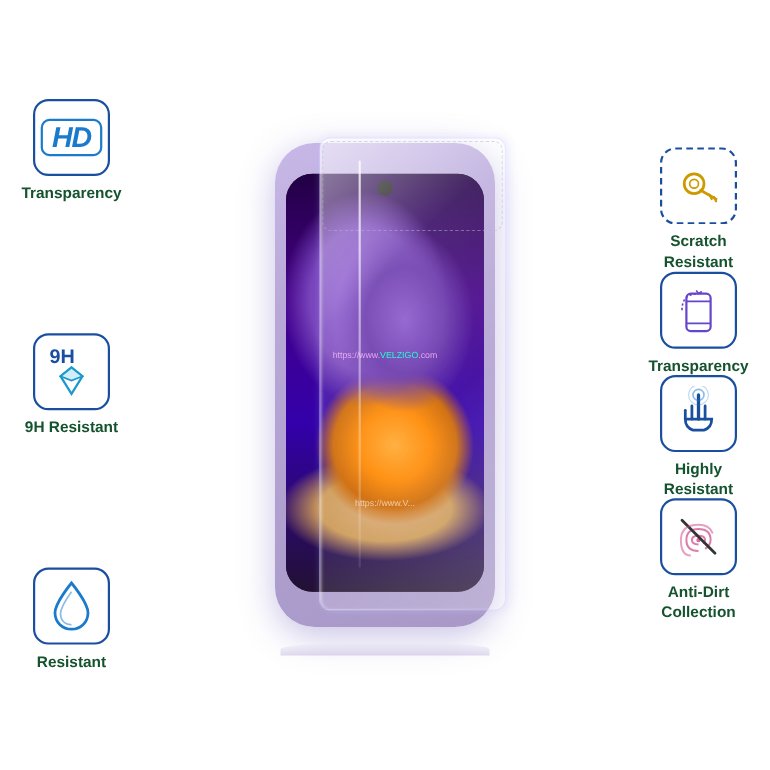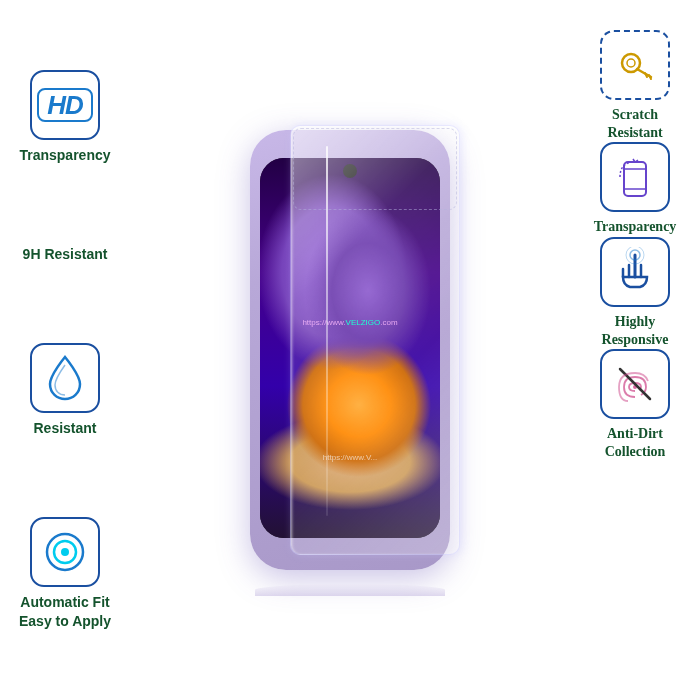--- a/index.html
+++ b/index.html
@@ -64,23 +64,22 @@
     
     .right-col {
       position: absolute;
       right: 0;
       top: 0;
       width: 130px;
       height: 700px;
       display: flex;
       flex-direction: column;
       align-items: center;
-      justify-content: flex-start;
+      justify-content: center;
       padding: 30px 5px;
-      font-family: Liberation Serif, serif;
     }
 
     
     .center-area {
       position: absolute;
       left: 130px;
       right: 130px;
       top: 0;
       bottom: 0;
       display: flex;
@@ -232,44 +231,41 @@
   <div class="left-col">
 
     <div class="feature-item">
       <div class="icon-box">
         <span class="hd-text">HD</span>
       </div>
       <span class="feature-label">Transparency</span>
     </div>
 
     <div class="feature-item">
+      <div class="icon-box">
+        <svg width="56" height="56" viewBox="0 0 56 56">
+          <text x="8" y="20" font-size="18" font-weight="900" fill="#1a4fa0" font-family="Arial">9H</text>
+
+          <polygon points="28,24 38,32 28,48 18,32" fill="none" stroke="#1a9acc" stroke-width="2"></polygon>
+          <polygon points="28,24 38,32 28,36 18,32" fill="rgba(100,200,240,0.3)" stroke="#1a9acc" stroke-width="1.5"></polygon>
+        </svg>
+      </div>
       <span class="feature-label">9H Resistant</span>
     </div>
 
     <div class="feature-item">
       <div class="icon-box">
         <svg width="46" height="50" viewBox="0 0 46 50">
           <path d="M23 4 C23 4 8 22 8 31 C8 40 15 46 23 46 C31 46 38 40 38 31 C38 22 23 4 23 4Z" fill="none" stroke="#1a7acc" stroke-width="2.5"></path>
           <path d="M23 12 C23 12 13 26 13 32 C13 38 17 42 23 42" fill="none" stroke="#1a7acc" stroke-width="1.5" opacity="0.5"></path>
         </svg>
       </div>
       <span class="feature-label">Resistant</span>
     </div>
 
-    <div class="feature-item">
-      <div class="icon-box">
-        <svg width="50" height="50" viewBox="0 0 50 50">
-          <circle cx="25" cy="25" r="18" fill="none" stroke="#1a7acc" stroke-width="2.5"></circle>
-          <circle cx="25" cy="25" r="11" fill="none" stroke="#00ccee" stroke-width="2.5"></circle>
-          <circle cx="25" cy="25" r="4" fill="#00ccee"></circle>
-        </svg>
-      </div>
-      <span class="feature-label" style="white-space:pre-line; text-align:center;">Automatic Fit
-Easy to Apply</span>
-    </div>
 
   </div>
 
   <div class="center-area">
     <div class="phone-wrapper">
 
       <div class="phone-body">
         <div class="phone-screen">
           <div class="phone-wallpaper">
             <div class="phone-notch"></div>
@@ -329,21 +325,21 @@
           <path d="M13 22 C13 22 13 28 13 30" stroke="#1a4fa0" stroke-width="2.5" stroke-linecap="round" fill="none"></path>
           <path d="M31 18 C31 18 31 28 31 30" stroke="#1a4fa0" stroke-width="2.5" stroke-linecap="round" fill="none"></path>
 
           <path d="M13 30 Q13 38 20 40 L30 40 Q37 38 37 30 L31 30 L25 30 L19 30 L13 30Z" fill="none" stroke="#1a4fa0" stroke-width="2.5"></path>
 
           <circle cx="25" cy="8" r="5" fill="none" stroke="#1a7acc" stroke-width="1.5" opacity="0.5"></circle>
           <circle cx="25" cy="8" r="9" fill="none" stroke="#1a7acc" stroke-width="1" opacity="0.3"></circle>
         </svg>
       </div>
       <span class="feature-label" style="white-space:pre-line; text-align:center;">Highly
-Responsive</span>
+Resistant</span>
     </div>
 
     <div class="feature-item">
       <div class="icon-box">
         <svg width="50" height="50" viewBox="0 0 50 50">
 
           <path d="M25 38 Q14 38 14 28 Q14 18 25 18 Q36 18 36 28 Q36 33 31 36" fill="none" stroke="#cc4488" stroke-width="1.8" opacity="0.7"></path>
           <path d="M25 32 Q19 32 19 28 Q19 24 25 24 Q31 24 31 28 Q31 30 29 31" fill="none" stroke="#cc4488" stroke-width="1.8" opacity="0.7"></path>
           <circle cx="25" cy="28" r="2" fill="#cc4488" opacity="0.8"></circle>
 

